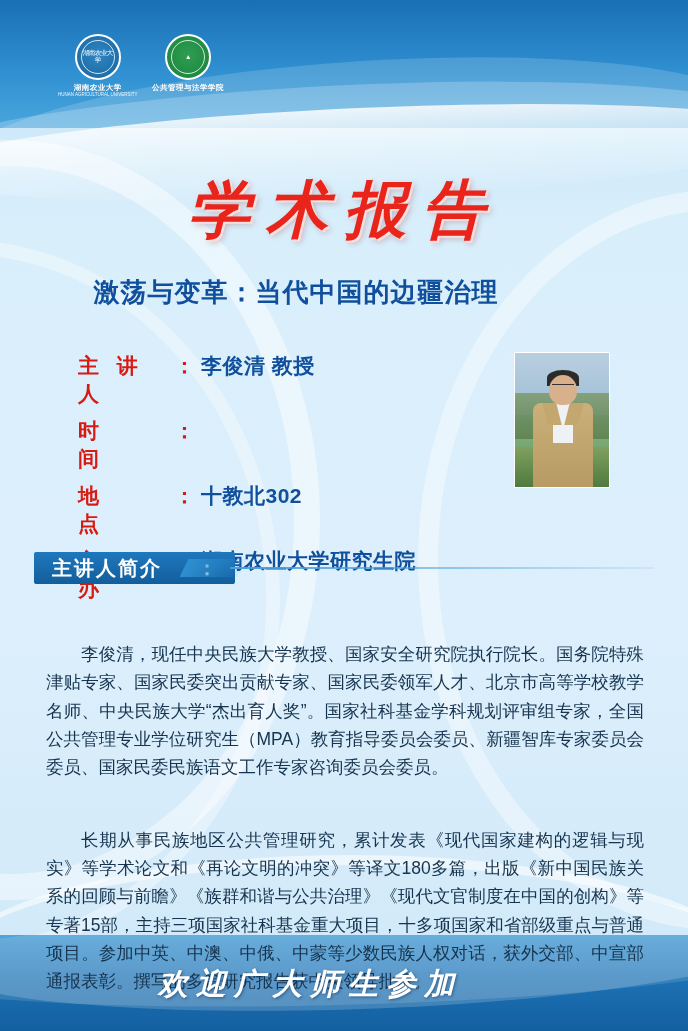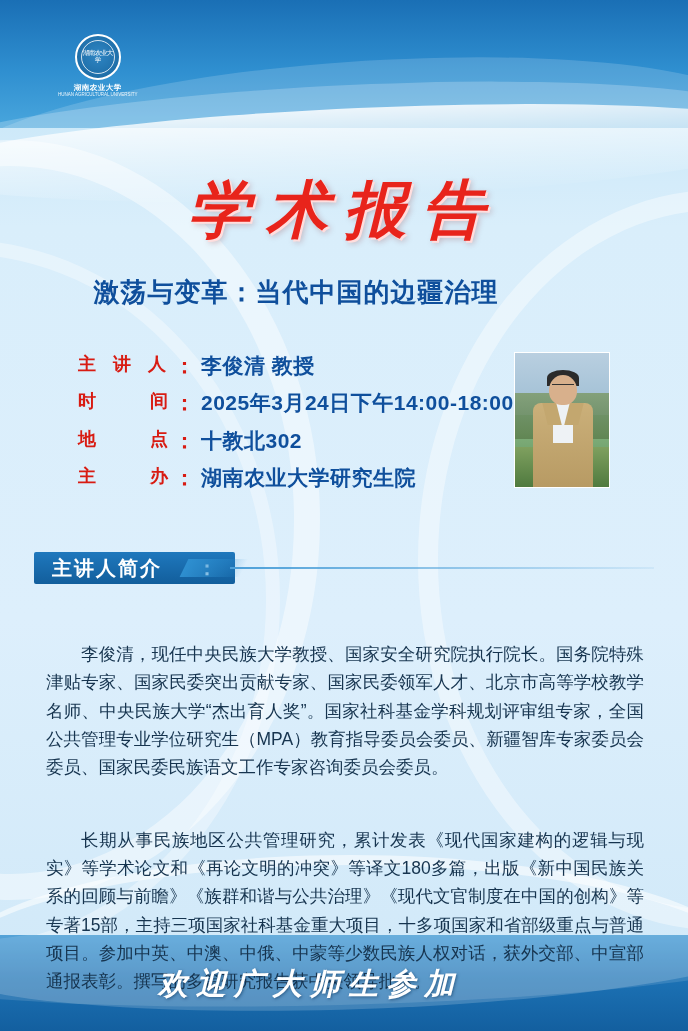--- a/index.html
+++ b/index.html
@@ -165,21 +165,21 @@
   }
   .info-row {
     display: flex;
     align-items: flex-start;
     margin-bottom: 9px;
   }
   .info-label {
     width: 96px;
     flex: 0 0 96px;
     color: #d81b12;
-    font-size: 18px;
+    font-size: 21px;
     font-weight: bold;
     letter-spacing: 6px;
   }
   .info-colon {
     color: #d81b12;
     font-size: 21px;
     font-weight: bold;
     margin-right: 6px;
   }
   .info-value {
@@ -323,35 +323,40 @@
   <div class="header">
     <div class="logo-block logo-a">
       <div class="seal">
         <div class="seal-inner">湖南农业大学</div>
       </div>
       <div class="logo-caption">
         <span>湖南农业大学</span>
         <span class="sub">HUNAN AGRICULTURAL UNIVERSITY</span>
       </div>
     </div>
+    <div class="logo-block logo-b">
+      <div class="seal green">
+        <div class="seal-inner">▲</div>
+      </div>
+      <div class="logo-caption">公共管理与法学学院</div>
+    </div>
   </div>
 
   <div class="main-title">学术报告</div>
   <div class="sub-title">激荡与变革：当代中国的边疆治理</div>
 
   <div class="info">
     <div class="info-row">
       <div class="info-label">主 讲 人</div>
       <div class="info-colon">：</div>
       <div class="info-value">李俊清 教授</div>
     </div>
     <div class="info-row">
       <div class="info-label">时　　间</div>
       <div class="info-colon">：</div>
-      <div class="info-value">2025年3月24日下午14:00-18:00</div>
     </div>
     <div class="info-row">
       <div class="info-label">地　　点</div>
       <div class="info-colon">：</div>
       <div class="info-value">十教北302</div>
     </div>
     <div class="info-row">
       <div class="info-label">主　　办</div>
       <div class="info-colon">：</div>
       <div class="info-value">

